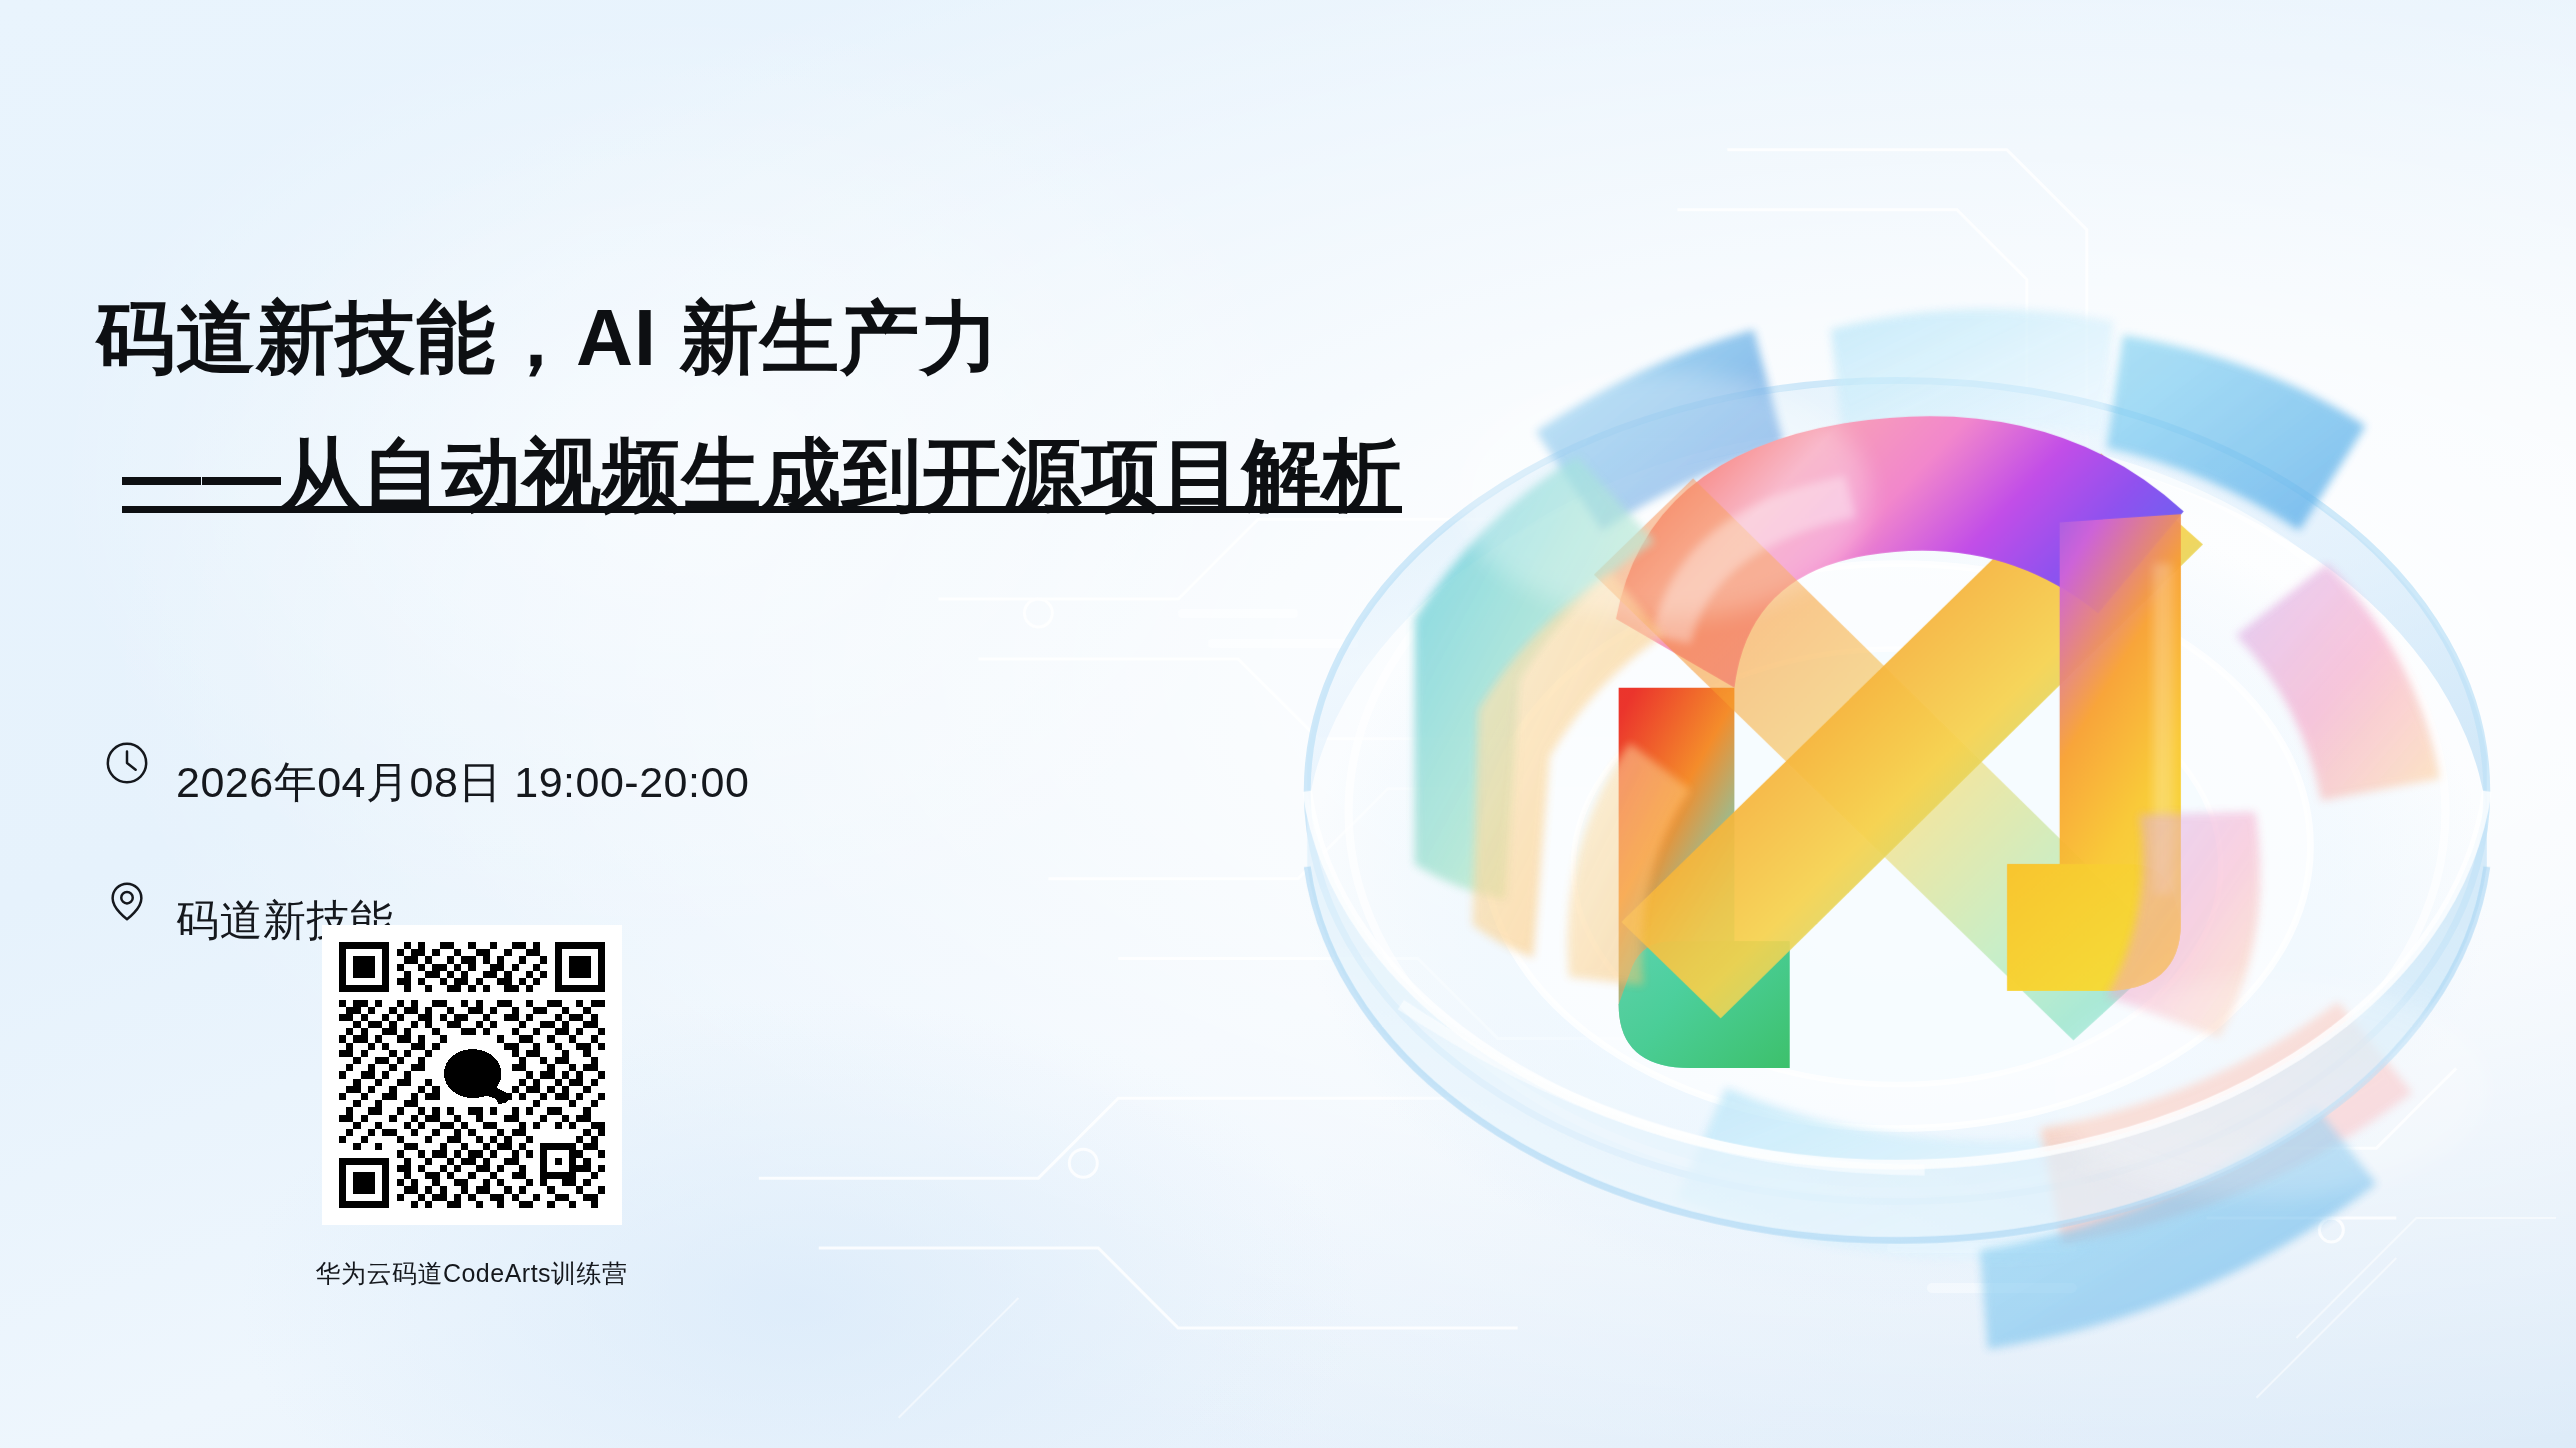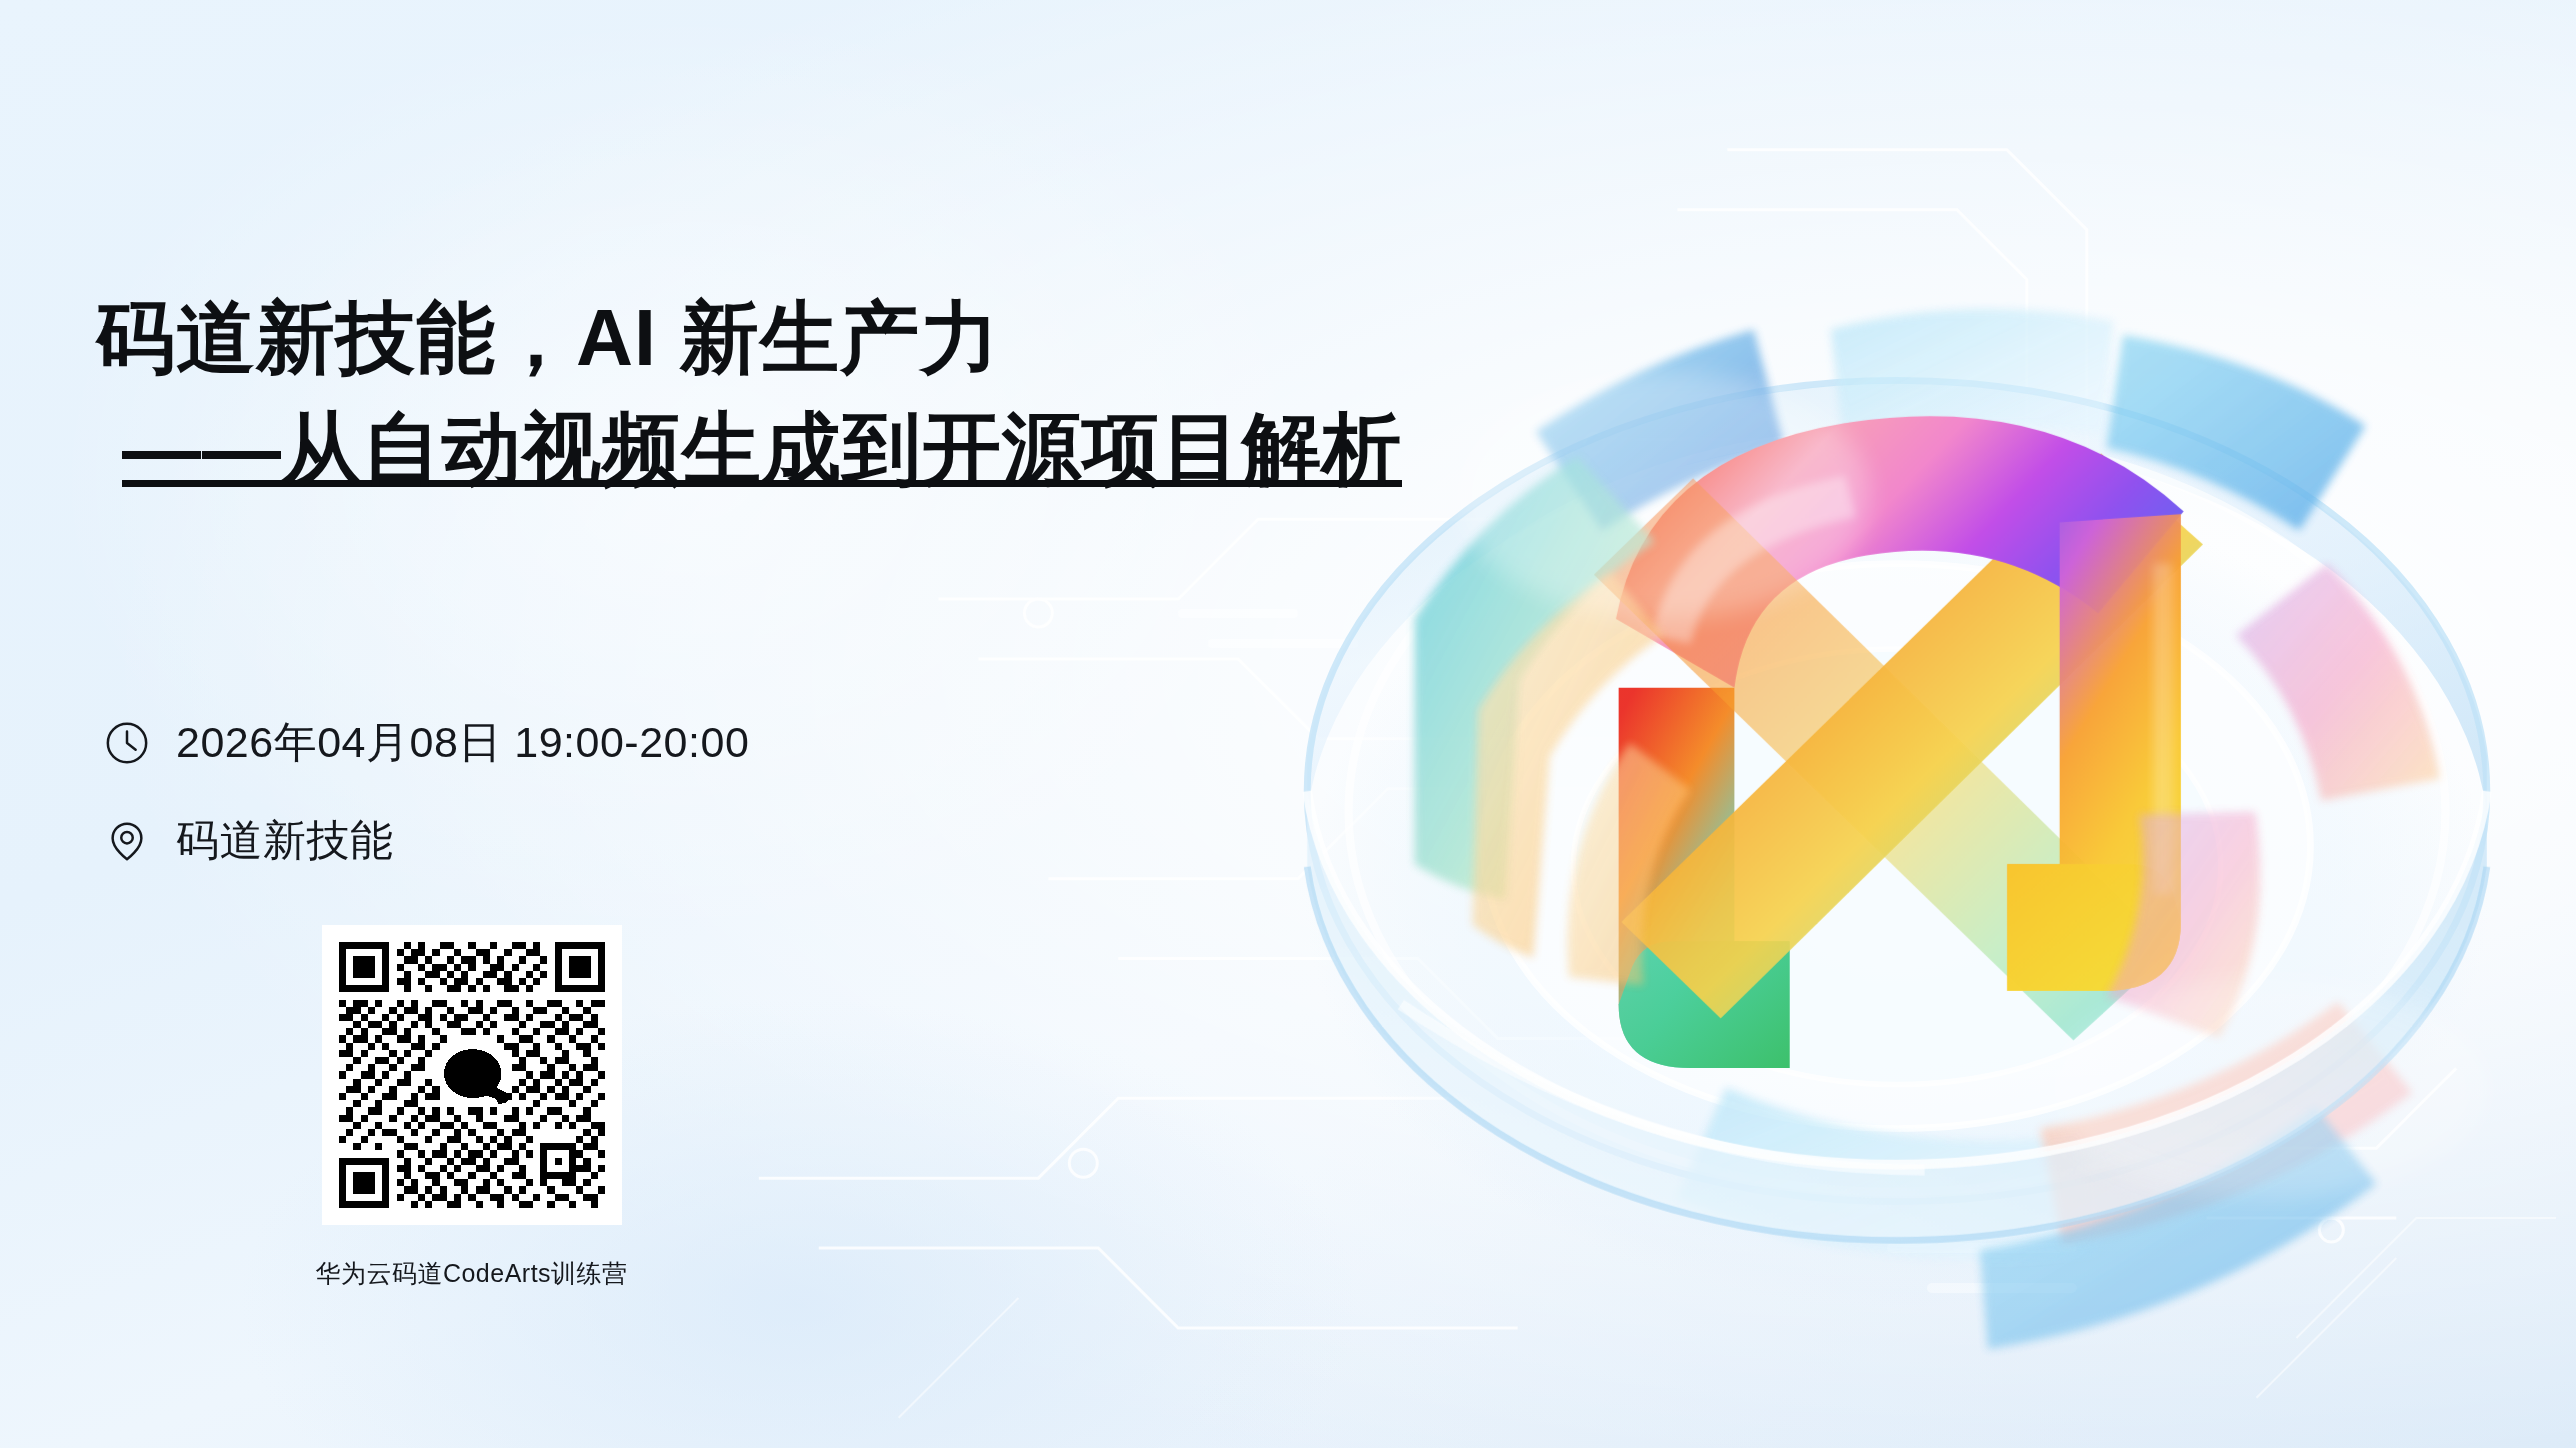--- a/index.html
+++ b/index.html
@@ -65,21 +65,21 @@
     width: 1298px;
   }
   .title-line {
     color: #0d0f12;
     font-size: 79px;
     font-weight: 700;
     letter-spacing: 1px;
     line-height: 1.0;
     white-space: nowrap;
   }
-  .title-line.l1 { margin-bottom: 32px; }
+  .title-line.l1 { margin-bottom: 58px; }
   .title-line.l2 { margin-left: 26px; text-decoration: underline; }
 
   .meta {
     position: absolute;
     top: 714px;
     left: 8px;
   }
   .meta-row {
     display: flex;
     align-items: center;
@@ -91,20 +91,21 @@
     height: 46px;
     flex: 0 0 46px;
     display: block;
   }
   .meta-text {
     color: #15181d;
     font-size: 43px;
     font-weight: 400;
     letter-spacing: 0.5px;
     white-space: nowrap;
+    margin-top: 40px;
   }
 
   
   .qr-block {
     position: absolute;
     top: 925px;
     left: 226px;
   }
   .qr-card {
     width: 300px;

